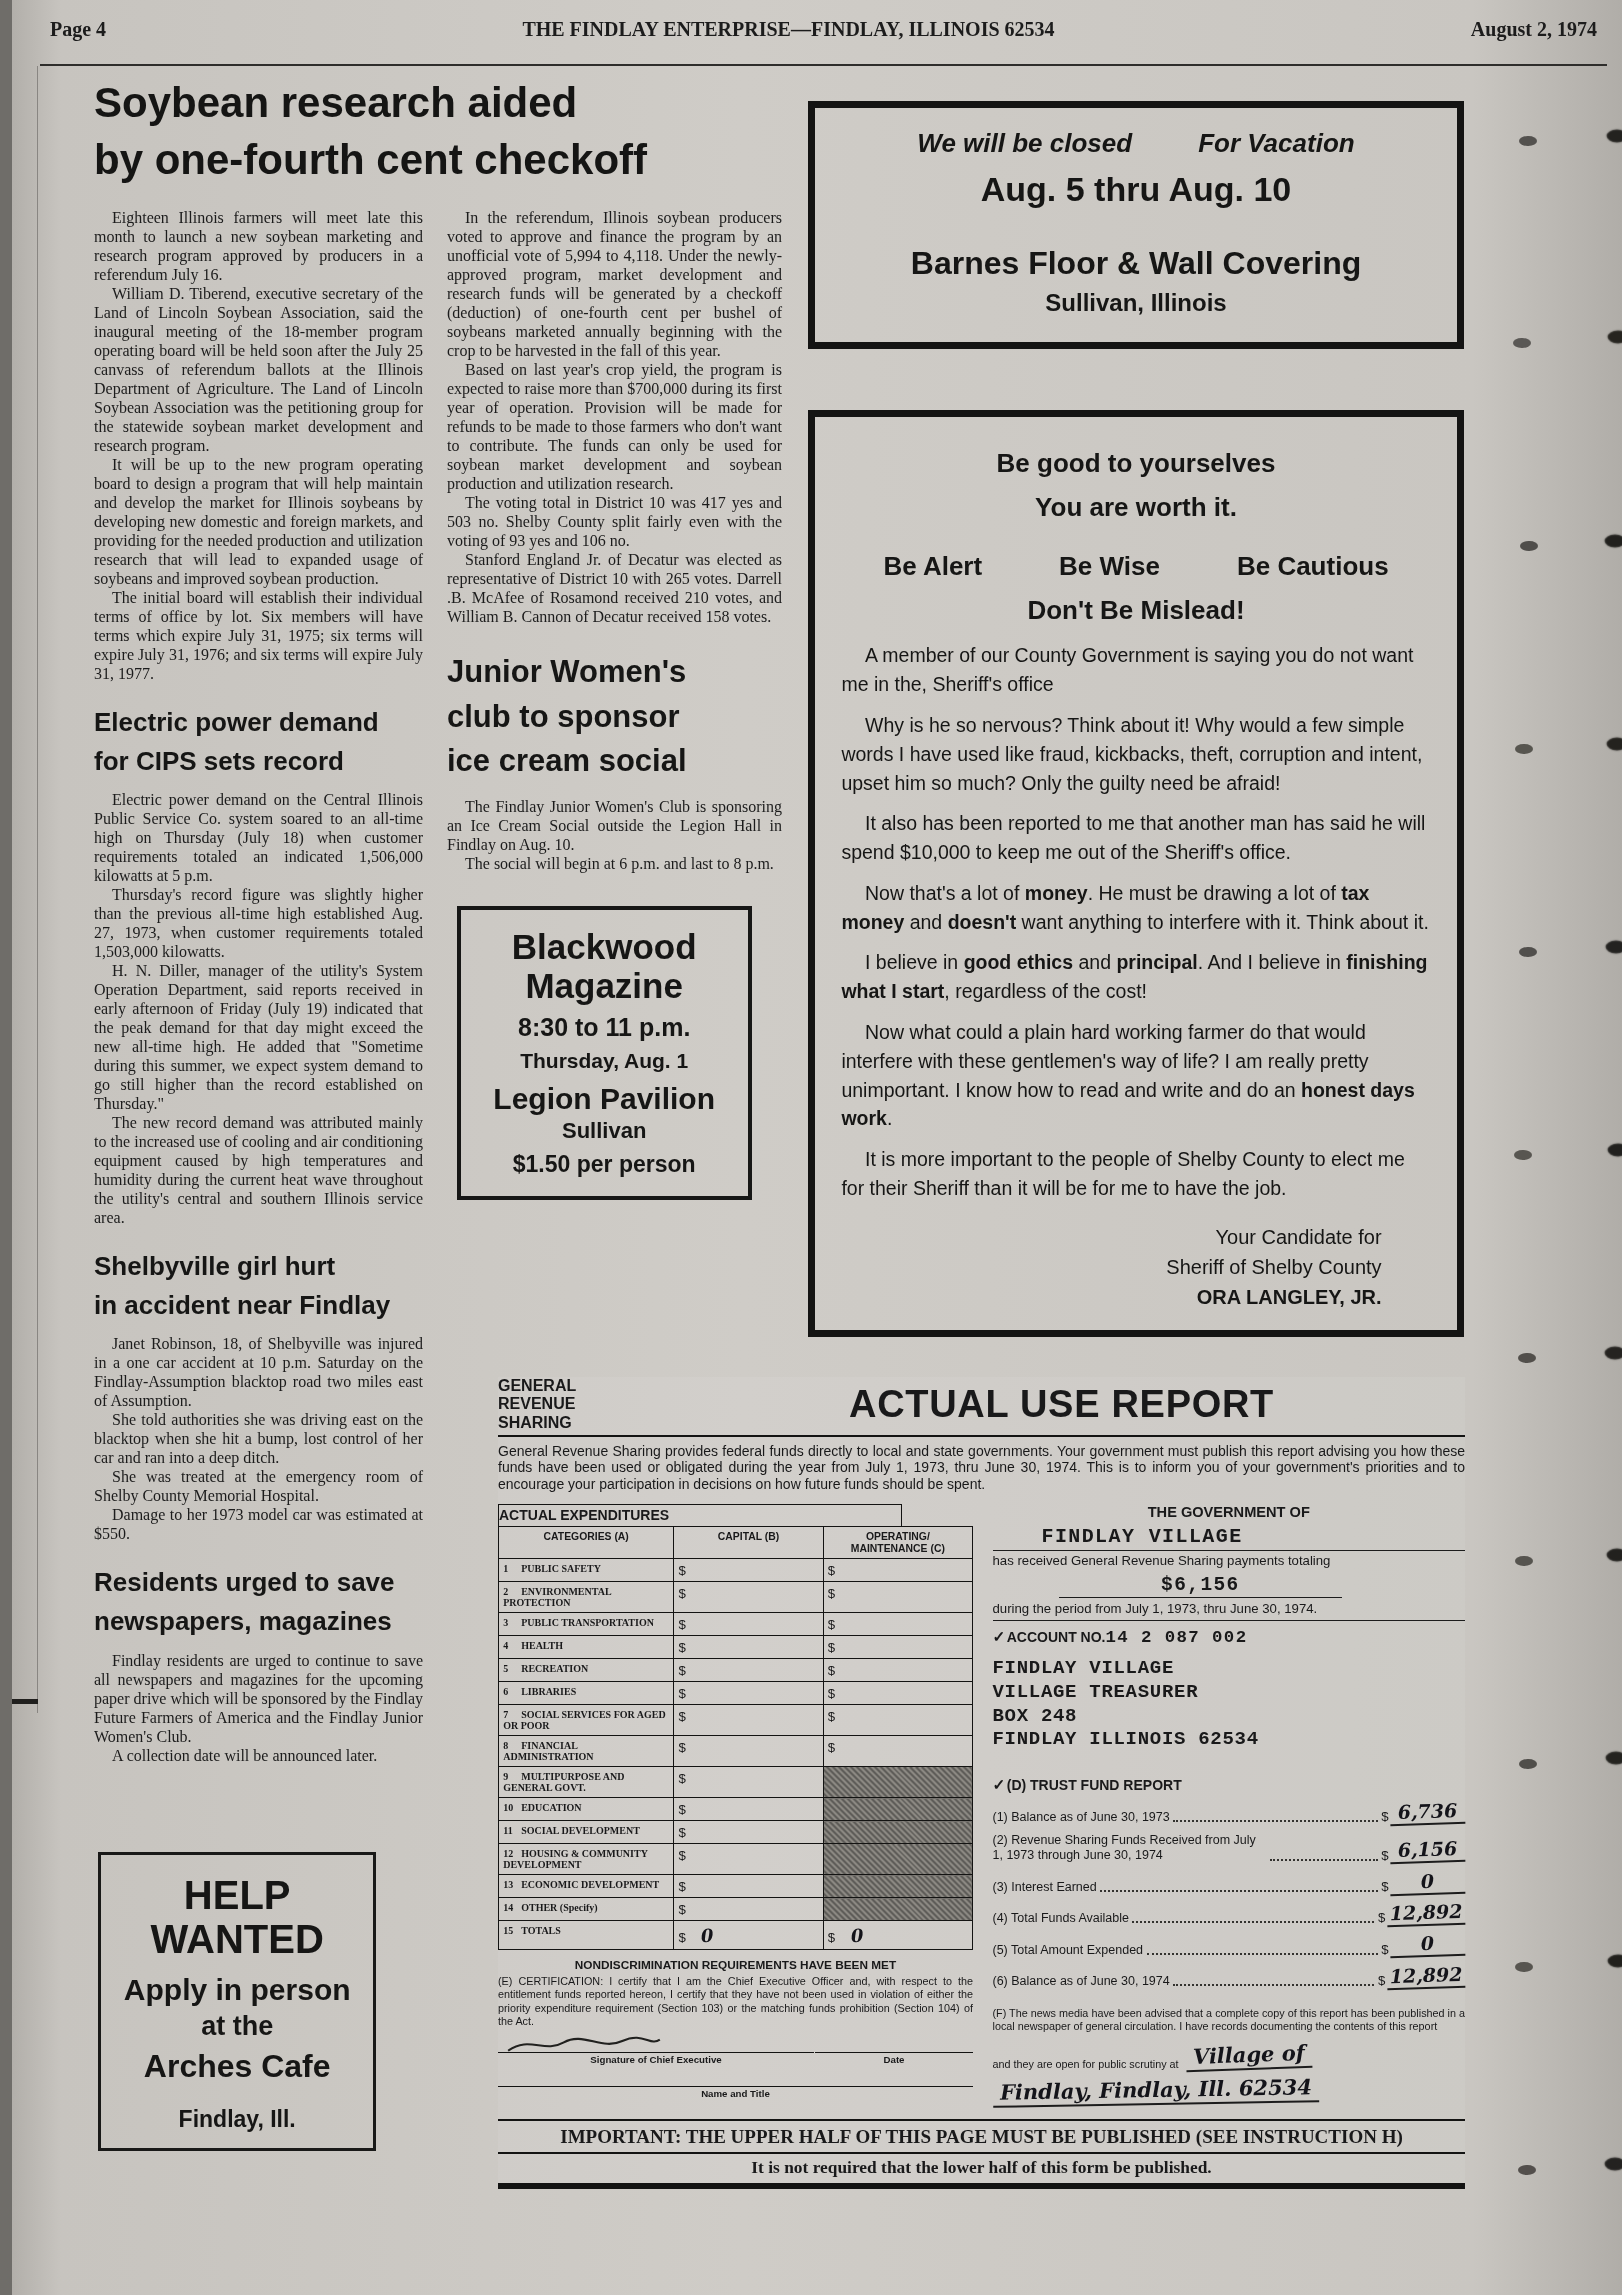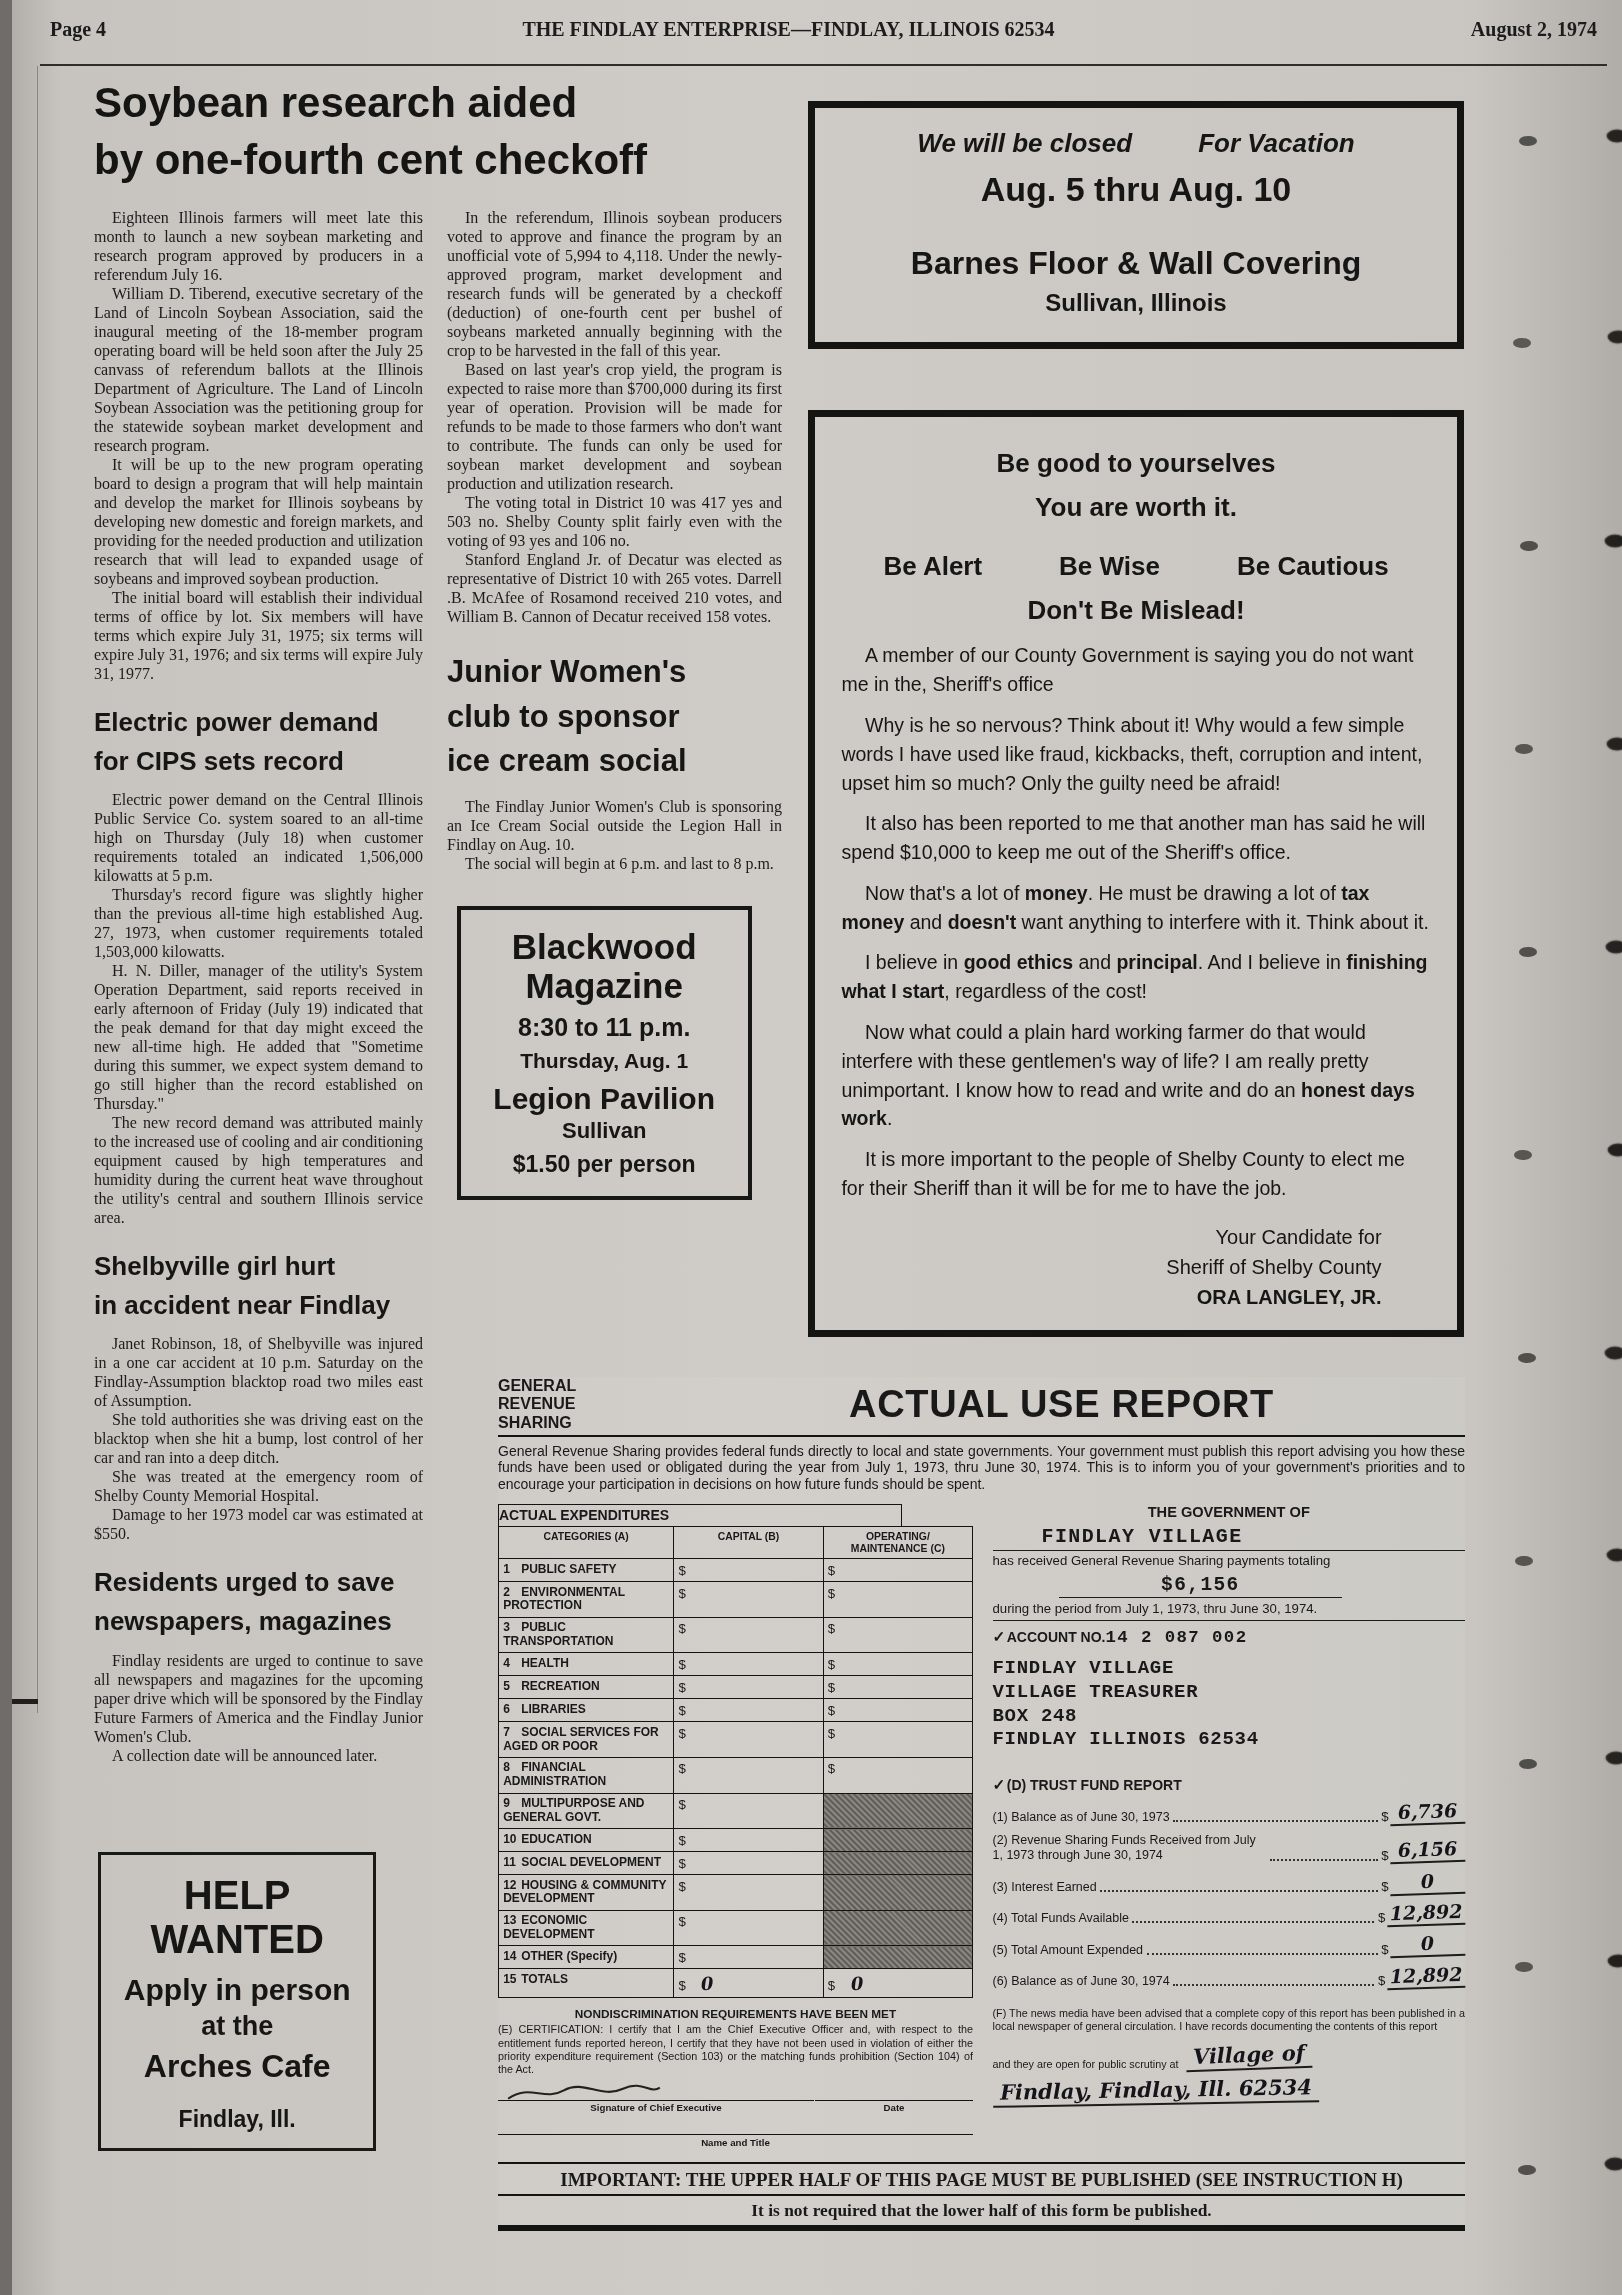--- a/index.html
+++ b/index.html
@@ -67,21 +67,21 @@
   .aur-title { flex:1; text-align:center; font-weight:bold; font-size:38px; letter-spacing:0.7px; }
   .aur-intro { font-size:14px; line-height:16.7px; text-align:justify; margin-top:5.6px; }
   .aur-cols { display:flex; gap:19.5px; margin-top:11px; }
   .aur-left { width:475px; }
   .aur-right { flex:1; }
 
   .exp-caption { border:1.4px solid #131312; border-bottom:none; text-align:left; font-weight:bold; font-size:14px; padding:2.8px 0; width:85%; }
   table.exp { border-collapse:collapse; width:100%; }
   .exp th, .exp td { border:1.4px solid #131312; padding:3.5px 4.2px; vertical-align:top; }
   .exp th { font-size:10.4px; text-align:center; line-height:1.15; }
-  .exp td.cat { width:37%; font-size:12px; font-weight:bold; line-height:1.15; }
+  .exp td.cat { width:37%; font-size:10px; font-weight:bold; line-height:1.15;font-family:Liberation Serif, serif; }
   .exp td.amt { width:31.5%; }
   .rn { display:inline-block; width:18px; }
   .ds { font-size:13.2px; }
   .shade { background: repeating-linear-gradient(45deg,#8e8b85 0 2.1px,#5c5a56 2.1px 4.2px); }
   .hand { font-family:"DejaVu Serif",serif; font-style:italic; font-weight:bold; color:#14141a; }
   .hv { font-size:18px; margin-left:15.3px; display:inline-block; transform:rotate(-3deg); }
 
   .nondisc { font-weight:bold; font-size:11.8px; text-align:center; margin-top:8.3px; }
   .cert { font-size:10.8px; line-height:13.2px; text-align:justify; margin-top:2.8px; }
   .sig-row { display:flex; gap:1px; margin-top:23.6px;align-items:center; }

